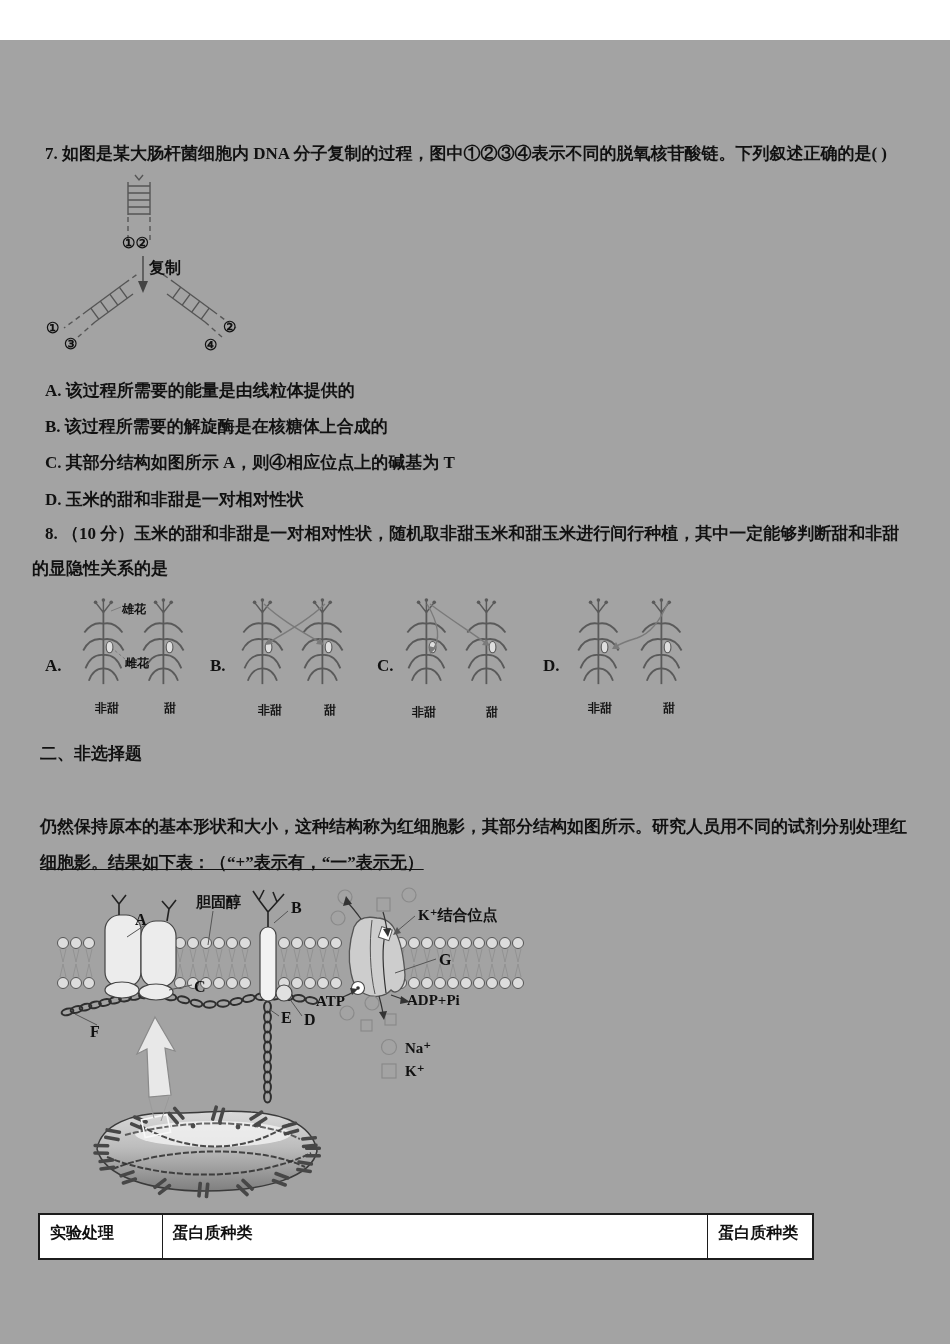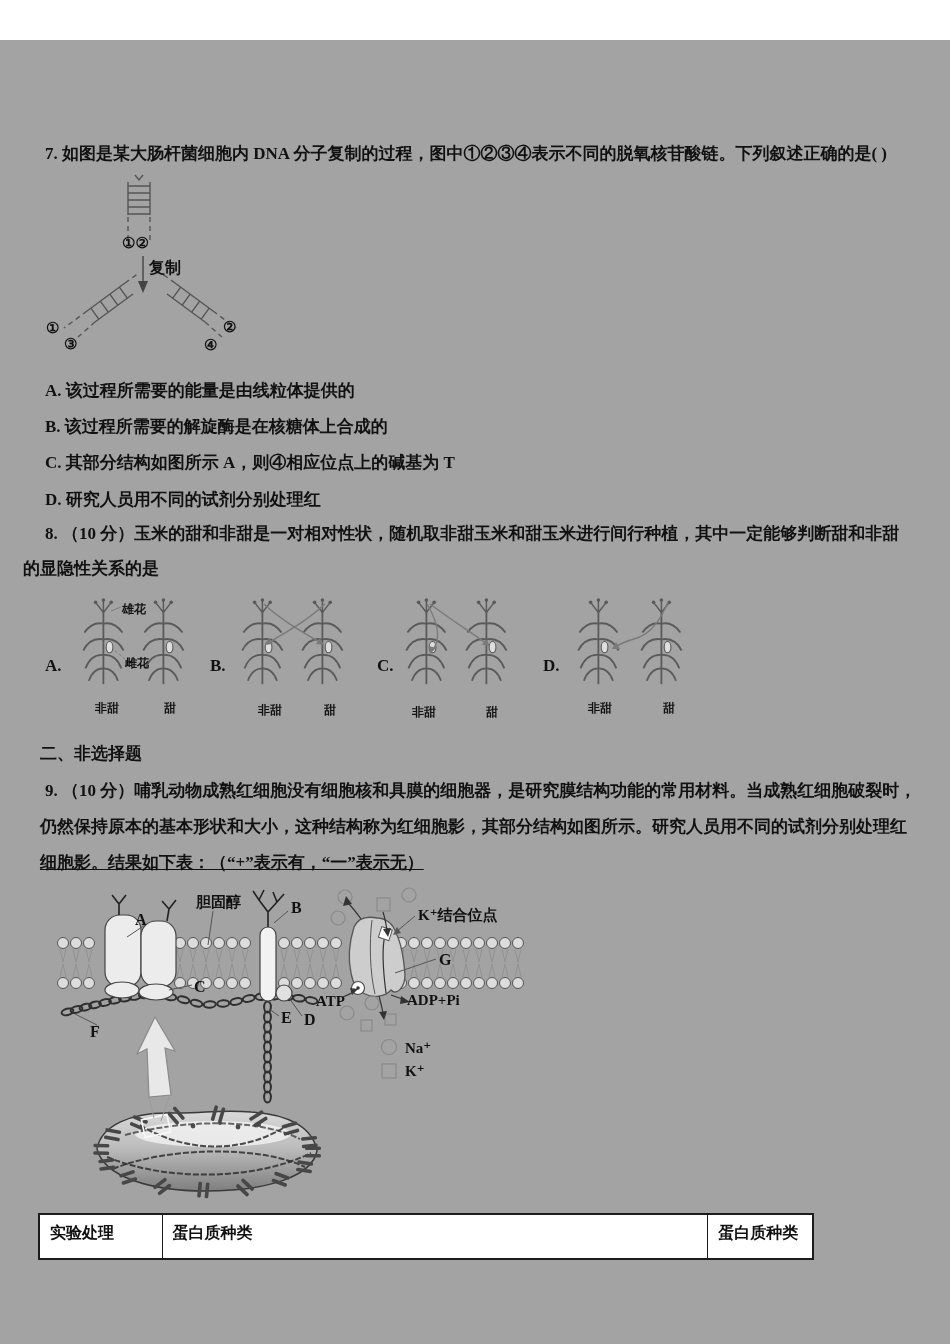--- a/index.html
+++ b/index.html
@@ -88,24 +88,24 @@
     <span class="fig-label" style="left:109px;top:88px;font-size:16px;">复制</span>
     <span class="fig-label small" style="left:6px;top:149px;">①</span>
     <span class="fig-label small" style="left:24px;top:165px;">③</span>
     <span class="fig-label small" style="left:183px;top:148px;">②</span>
     <span class="fig-label small" style="left:164px;top:166px;">④</span>
   </div>
 
   <span class="t" style="left:45px;top:341px;">A. 该过程所需要的能量是由线粒体提供的</span>
   <span class="t" style="left:45px;top:377px;">B. 该过程所需要的解旋酶是在核糖体上合成的</span>
   <span class="t" style="left:45px;top:413px;">C. 其部分结构如图所示 A，则④相应位点上的碱基为 T</span>
-  <span class="t" style="left:45px;top:450px;">D. 研究人员用不同的试剂分别处理红</span>
+  <span class="t" style="left:45px;top:450px;">D. 玉米的甜和非甜是一对相对性状</span>
 
   <span class="t" style="left:45px;top:484px;">8. （10 分）玉米的甜和非甜是一对相对性状，随机取非甜玉米和甜玉米进行间行种植，其中一定能够判断甜和非甜</span>
-  <span class="t" style="left:23px;top:519px;">的显隐性关系的是</span>
+  <span class="t" style="left:32px;top:519px;">的显隐性关系的是</span>
 
   <div class="abs" style="left:45px;top:556px;width:165px;height:130px;">
     <span class="fig-label" style="left:0;top:60px;font-size:17px;">A.</span>
     <svg class="abs" style="left:28px;top:0" width="135" height="100" viewBox="0 0 135 100">
       <use href="#corn-plant" xlink:href="#corn-plant" transform="translate(8,3) scale(1.12)"></use>
       <use href="#corn-plant" xlink:href="#corn-plant" transform="translate(68,3) scale(1.12)"></use>
       <line x1="48" y1="11" x2="38" y2="15" stroke="#777" stroke-width="0.9"></line>
       <line x1="52" y1="63" x2="40" y2="53" stroke="#777" stroke-width="0.9" stroke-dasharray="3 2"></line>
     </svg>
     <span class="fig-label corn-label" style="left:77px;top:5px;">雄花</span>
@@ -149,21 +149,20 @@
       <use href="#corn-plant" xlink:href="#corn-plant" transform="translate(68,3) scale(1.12)"></use>
       <path class="pollen" d="M97 6 C88 28 78 38 66 42 C56 45 50 47 44 51"></path>
       <polygon points="41,53 49,53 45,46" fill="#7a7a7a"></polygon>
     </svg>
     <span class="fig-label corn-label" style="left:45px;top:104px;">非甜</span>
     <span class="fig-label corn-label" style="left:120px;top:104px;">甜</span>
   </div>
 
   <span class="t" style="left:40px;top:704px;">二、非选择题</span>
 
-  <span class="t" style="left:45px;top:741px;">9. （10 分）哺乳动物成熟红细胞没有细胞核和具膜的细胞器，是研究膜结构功能的常用材料。当成熟红细胞破裂时，</span>
   <span class="t" style="left:40px;top:777px;text-align:center;">仍然保持原本的基本形状和大小，这种结构称为红细胞影，其部分结构如图所示。研究人员用不同的试剂分别处理红</span>
   <span class="t" style="left:40px;top:813px;text-decoration:underline;">细胞影。结果如下表：（“+”表示有，“一”表示无）</span>
 
   <div class="abs" style="left:55px;top:845px;width:475px;height:322px;">
     <svg id="membrane-svg" class="abs" style="left:0;top:0" width="475" height="322" viewBox="0 0 475 322">
       <defs>
         <linearGradient id="cellGrad" x1="0" y1="0" x2="0" y2="1">
           <stop offset="0" stop-color="#d9d9d9"></stop>
           <stop offset="0.45" stop-color="#bdbdbd"></stop>
           <stop offset="1" stop-color="#7f7f7f"></stop>

